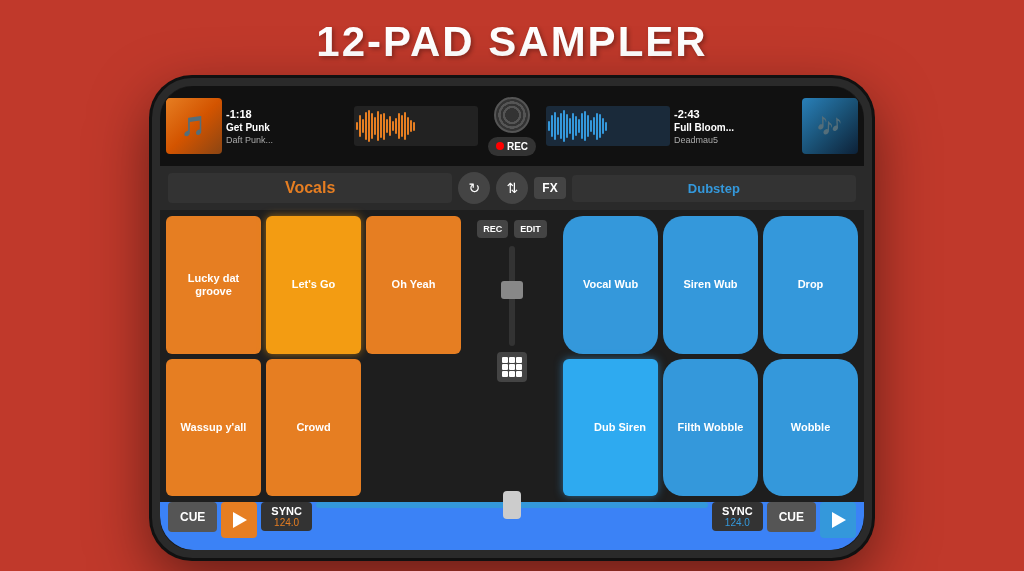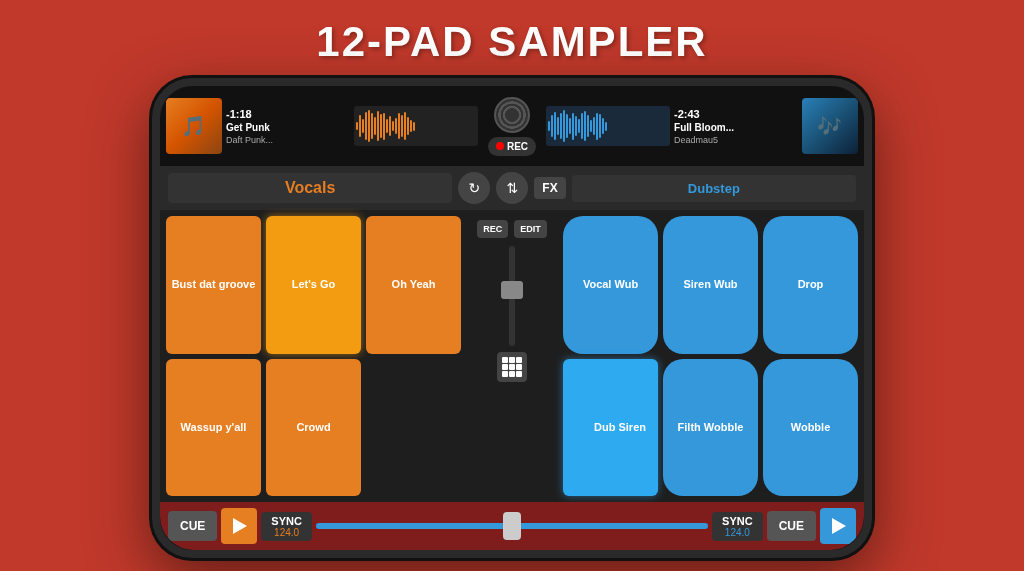--- a/index.html
+++ b/index.html
@@ -401,23 +401,23 @@
     .grid-dot {
       width: 6px;
       height: 6px;
       background: white;
       border-radius: 1px;
     }
 
     
     .transport-bar {
       display: flex;
-      background: #7f1d1d;
+      background: #3b82f6;
       height: 48px;
-      align-items: center;
+      align-items: flex-start;
       padding: 0 8px;
       gap: 4px;
     }
 
     .cue-btn {
       background: #555;
       color: white;
       font-size: 12px;
       font-weight: bold;
       padding: 8px 12px;
@@ -591,21 +591,21 @@
       <div class="deck-label-left">Vocals</div>
       <div class="control-icon-btn">↻</div>
       <div class="control-icon-btn">⇅</div>
       <div class="fx-btn">FX</div>
       <div class="deck-label-right">Dubstep</div>
     </div>
 
     <div class="sampler-area">
 
       <div class="pads-left">
-        <div class="pad pad-orange">Bust dat groove</div>
+        <div class="pad pad-orange">Lucky dat groove</div>
         <div class="pad pad-orange-bright">Let's Go</div>
         <div class="pad pad-orange">Oh Yeah</div>
         <div class="pad pad-orange">Wassup y'all</div>
         <div class="pad pad-orange">Crowd</div>
       </div>
 
       <div class="center-mixer">
         <div class="rec-edit-btns">
           <div class="rec-edit-btn">REC</div>
           <div class="rec-edit-btn">EDIT</div>

